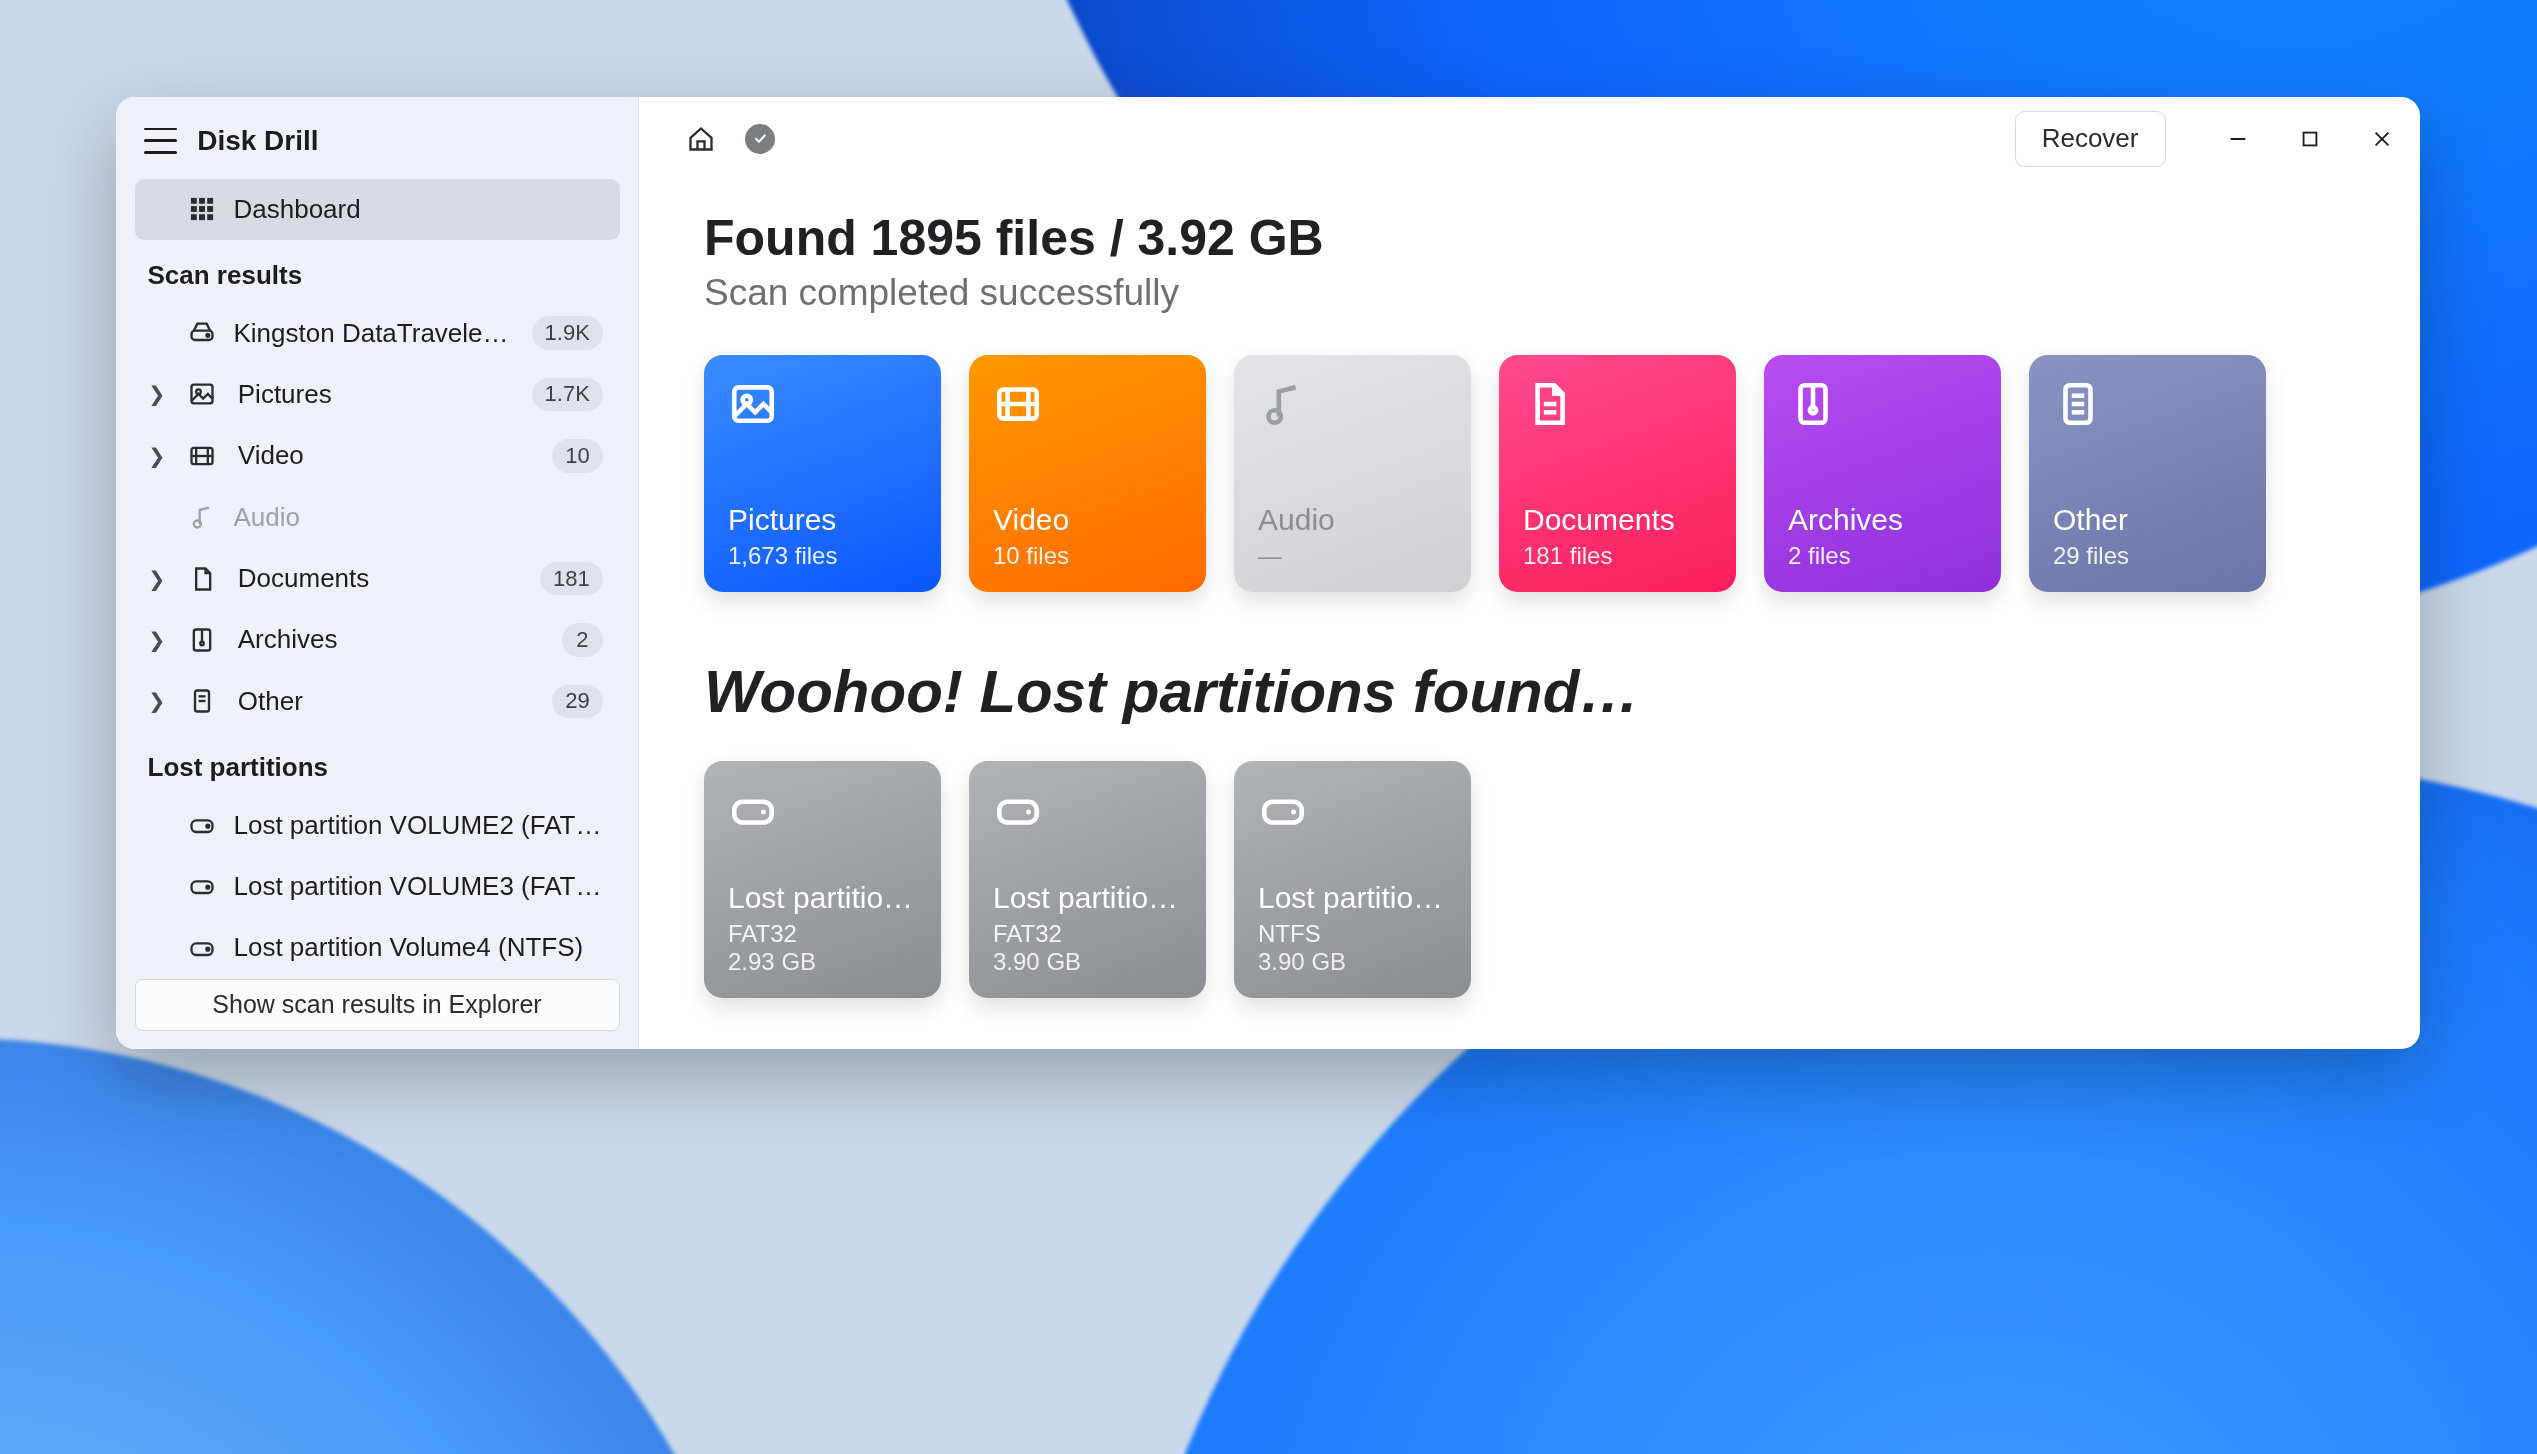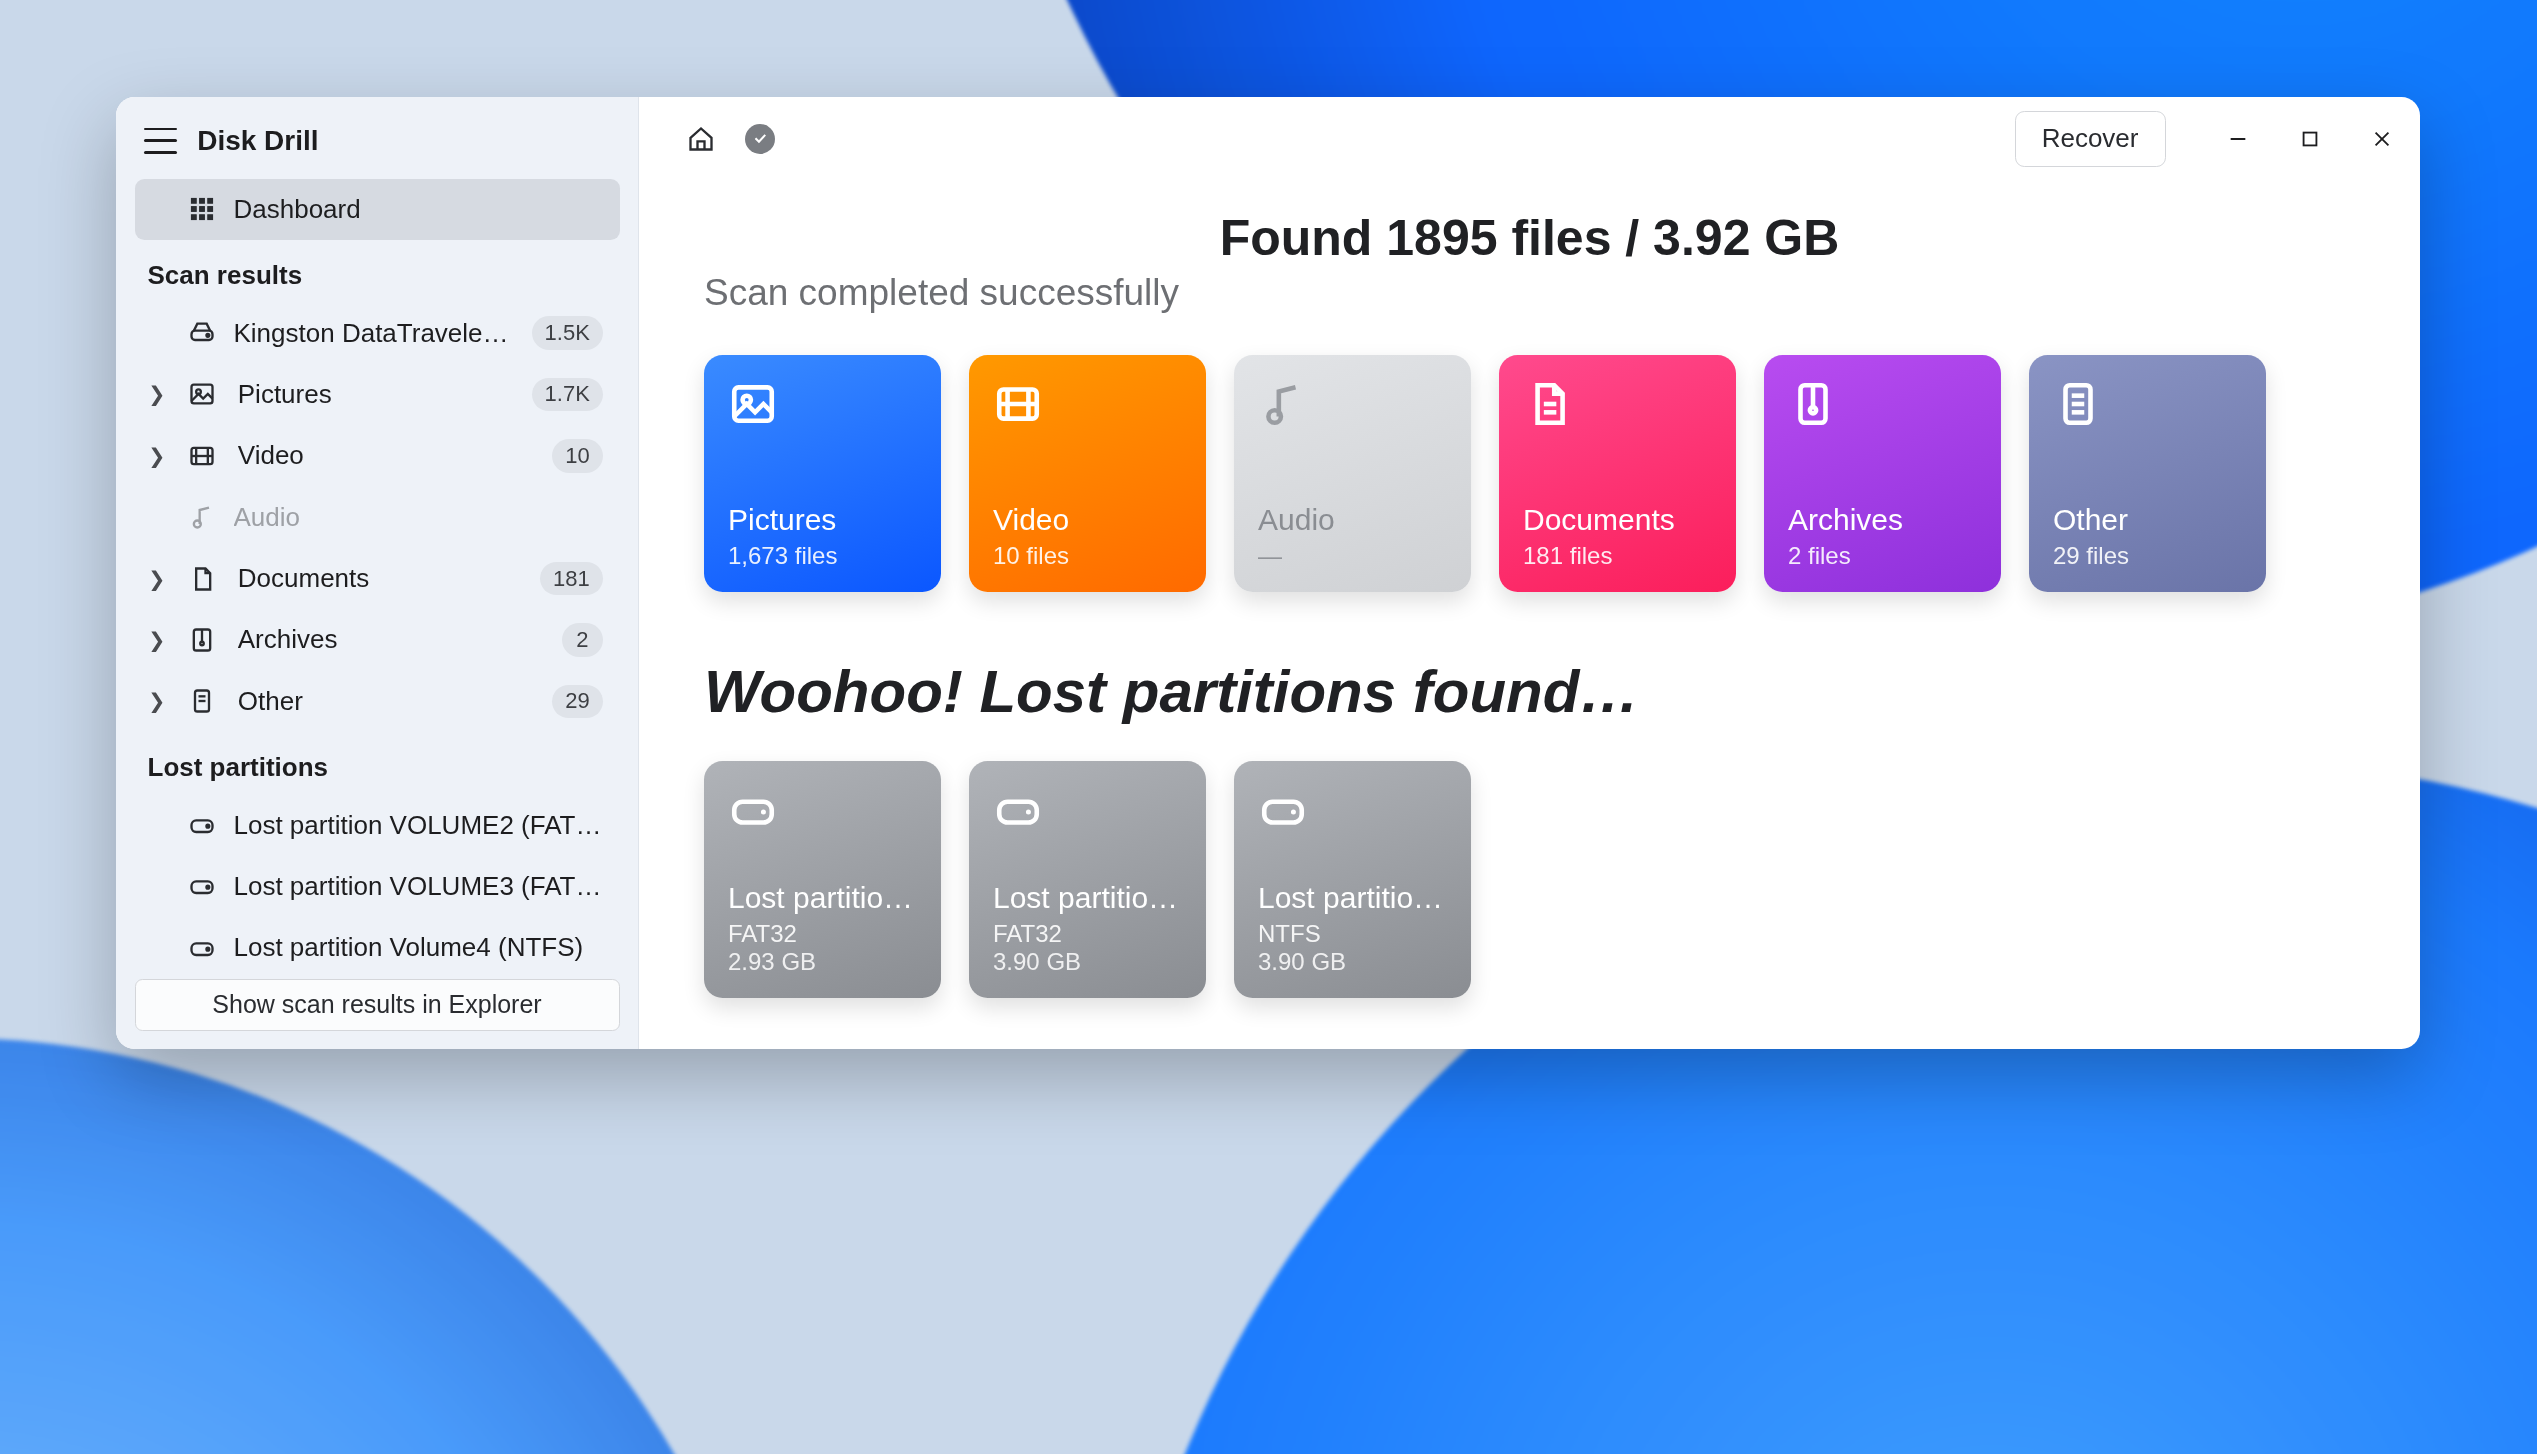--- a/index.html
+++ b/index.html
@@ -117,21 +117,21 @@
     height:56px; padding:0 26px; font-size:26px;
     border-radius:9.3px; cursor:pointer; display:flex; align-items:center;
   }
   .btn.secondary { background:#fff; border:0.9px solid var(--button-border); color:#2a2c30; }
   .btn.primary { background: var(--accent-blue); border:none; color:#fff; }
   .win-controls { display:flex; gap:39px; margin-left:37px; }
   .win-ctrl { width:33px; height:33px; display:flex; align-items:center; justify-content:center; cursor:pointer; }
   .win-ctrl svg { width:22px; height:22px; stroke:#1d1d1f; stroke-width:2; fill:none; }
 
   .content { padding: 28px 65px 37px 65px; overflow:auto; }
-  .headline { font-size:50px; font-weight:600; color:#202124; margin:0 0 5.6px 0;text-align:center; }
+  .headline { font-size:50px; font-weight:600; color:#202124; margin:0 0 5.6px 0; }
   .subhead  { font-size:37px; font-weight:400; color:var(--txt-secondary); margin:0 0 41px 0; }
 
   .card-row { display:flex; gap:28px; flex-wrap:wrap; margin-bottom:65px; }
   .card {
     width:237px; height:237px; border-radius:18.5px;
     padding:24px 24px 22px 24px; color:#fff;
     display:flex; flex-direction:column; cursor:pointer;
     box-shadow: 0 9.3px 22px rgba(0,0,0,0.12);
   }
   .card .cic { width:50px; height:50px; margin-bottom:auto; }
@@ -190,21 +190,21 @@
 
     <div class="sb-item indent1">
       <span class="ic">
         <svg viewBox="0 0 24 24" fill="none" stroke-width="2">
             <rect x="3" y="10" width="18" height="8" rx="3"></rect>
             <circle cx="17" cy="14" r="1.2" fill="#2a2c30"></circle>
             <path d="M5 10 L8 4 H16 L19 10"></path>
           </svg>
       </span>
       <span class="label">Kingston DataTraveler U…</span>
-      <span class="badge">1.5K</span>
+      <span class="badge">1.9K</span>
     </div>
 
     <div class="sb-item with-chevron">
       <span class="chev">❯</span>
       <span class="ic">
         <svg viewBox="0 0 24 24" fill="none" stroke-width="2">
             <rect x="3" y="4" width="18" height="16" rx="2"></rect>
             <circle cx="9" cy="10" r="2"></circle>
             <path d="M3 18 L9 12 L13 16 L17 12 L21 16"></path>
           </svg>

